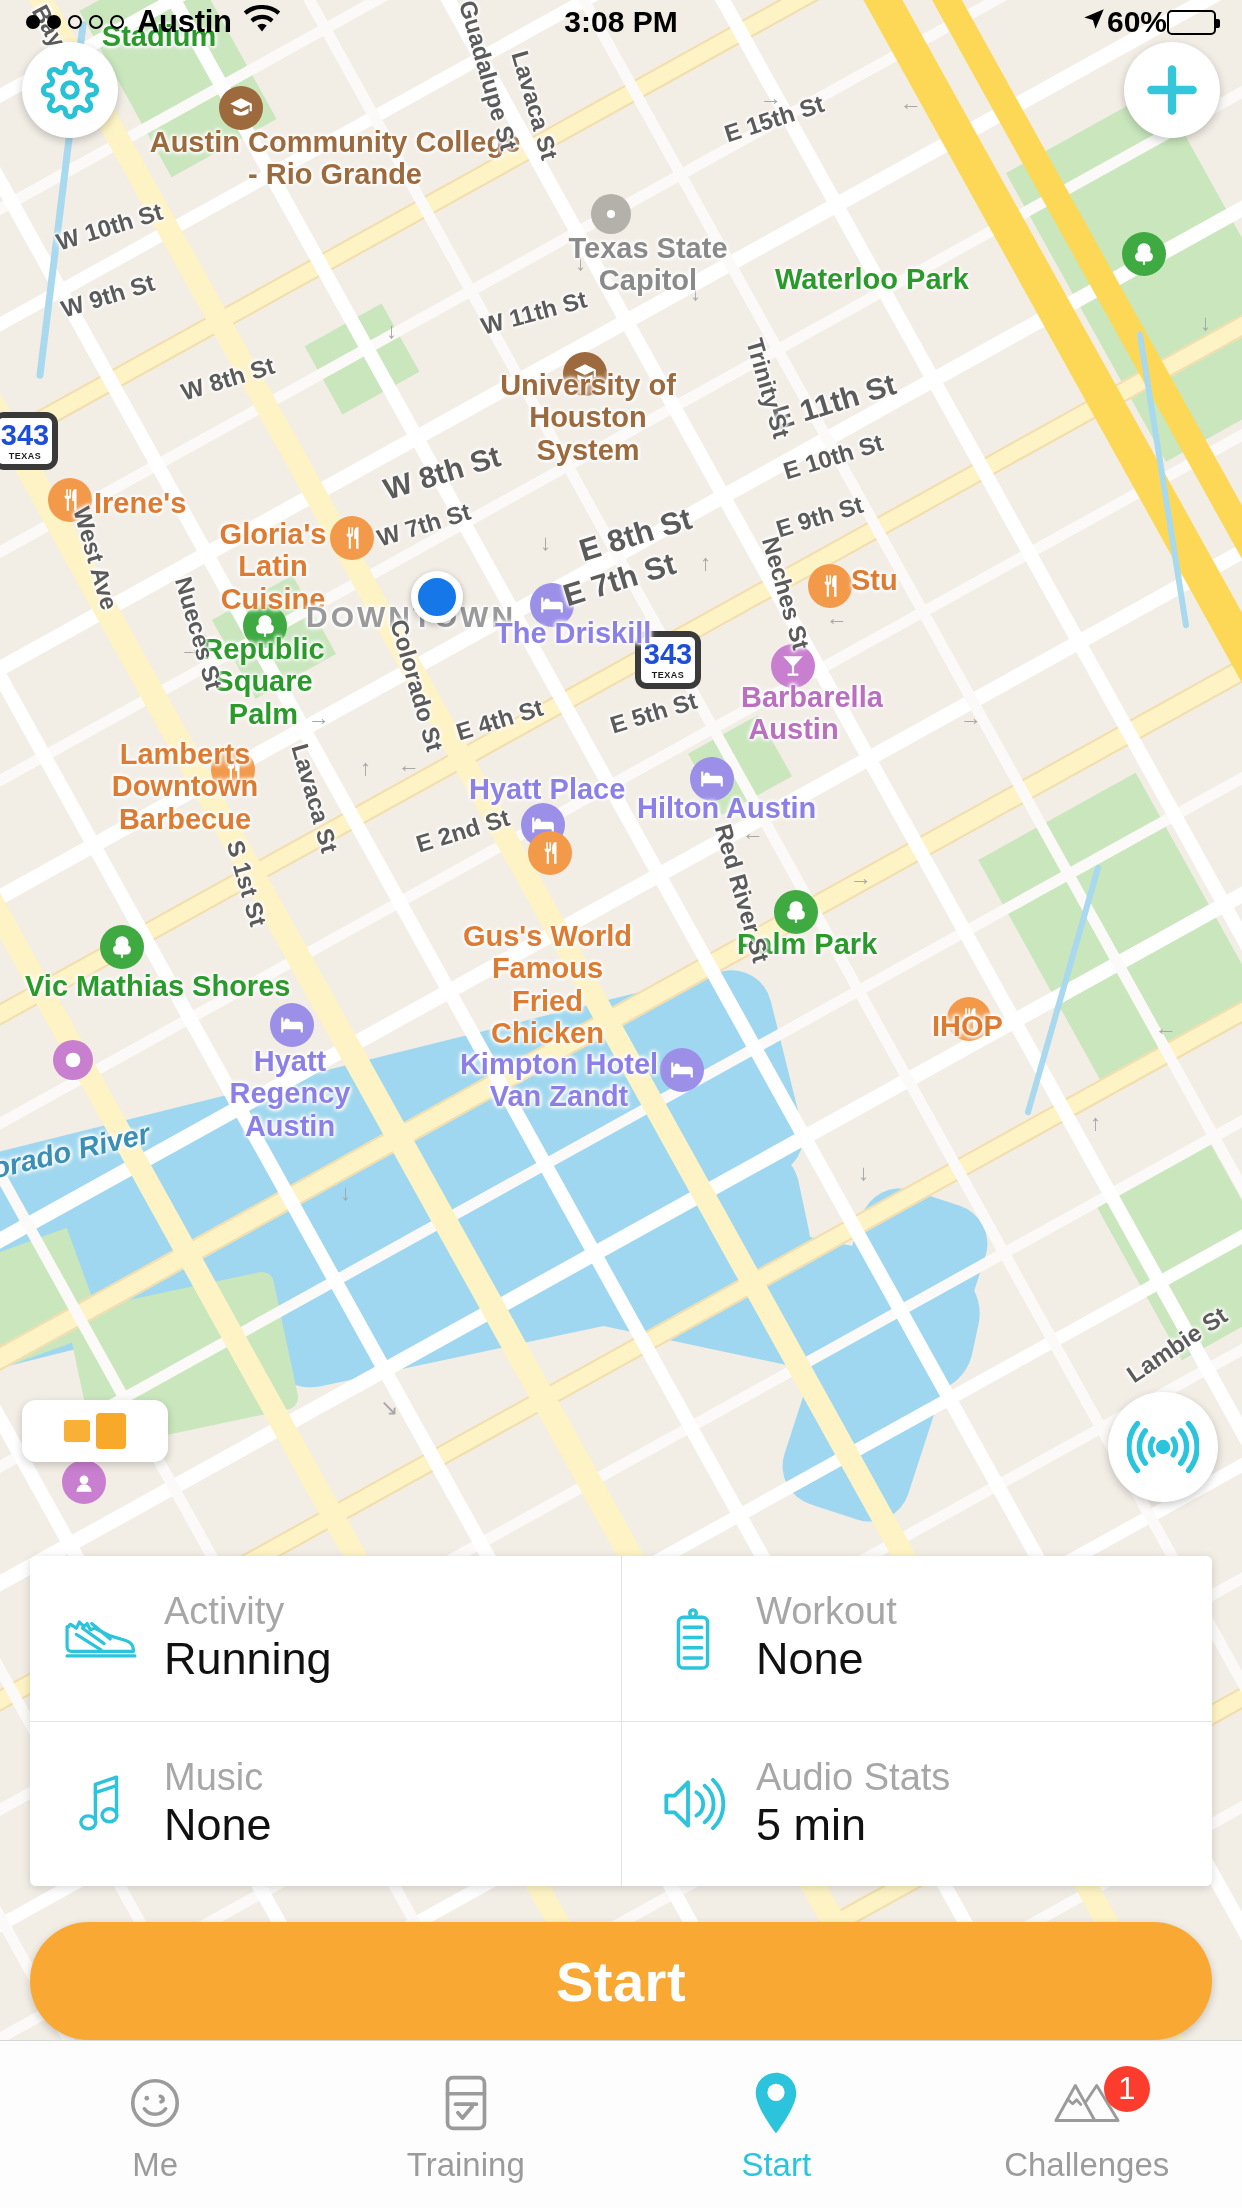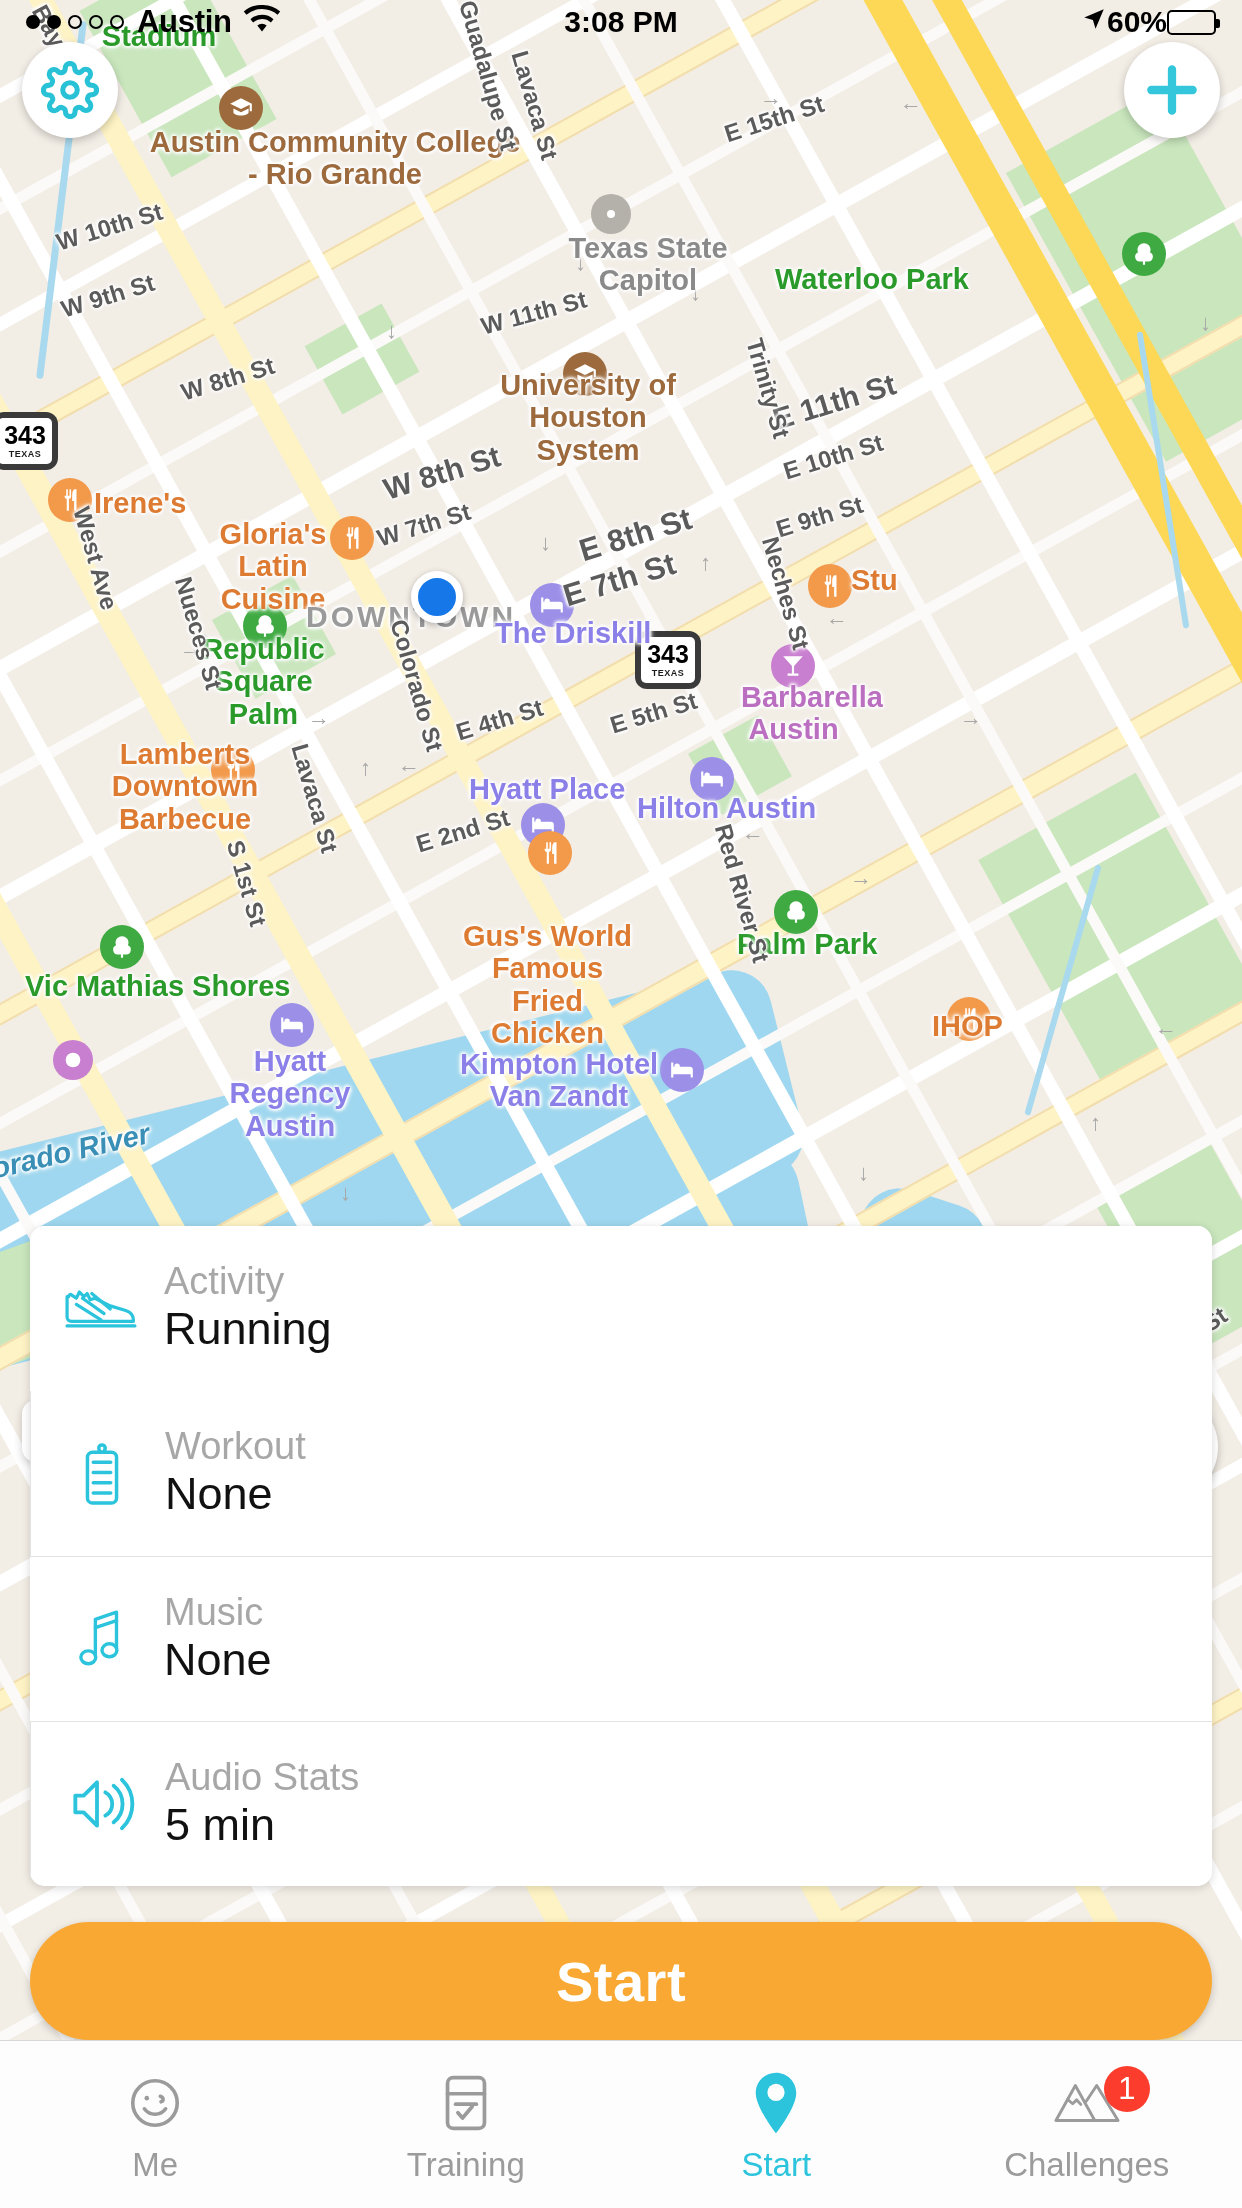--- a/index.html
+++ b/index.html
@@ -53,21 +53,21 @@
   .pin.park { background:#3faa42; }
   .pin.edu { background:#9c6a3c; }
   .pin.gov { background:#b4b0aa; }
   .pin svg { width:26px; height:26px; fill:#fff; }
 
   
   .shield { position:absolute; width:66px; height:58px; background:#3a3a3a; border-radius:12px;
             display:flex; align-items:center; justify-content:center; }
   .shield > div { width:54px; height:46px; background:#fff; border-radius:5px;
                   display:flex; flex-direction:column; align-items:center; justify-content:center; }
-  .shield .num { font-size:25px; font-weight:800; color:#000000; line-height:1; }
+  .shield .num { font-size:29px; font-weight:800; color:#1d4ed8; line-height:1; }
   .shield .st { font-size:9px; font-weight:700; color:#1b1b1b; letter-spacing:0.5px; margin-top:1px; }
 
   
   #loc-dot { position:absolute; width:52px; height:52px; border-radius:50%;
              background:#1577e8; border:7px solid #fff; box-shadow:0 2px 6px rgba(0,0,0,.28); }
 
   
   .arw { position:absolute; color:#a8a8a8; font-size:22px; }
 
   
@@ -99,23 +99,23 @@
   
   #legend-btn { position:absolute; left:22px; top:1400px; width:146px; height:62px;
                 background:#fff; border-radius:14px; z-index:40;
                 display:flex; align-items:center; justify-content:center; gap:6px;
                 box-shadow:0 3px 9px rgba(0,0,0,.2); }
   #legend-btn .b1 { width:26px; height:22px; background:#f9b037; border-radius:3px; }
   #legend-btn .b2 { width:30px; height:36px; background:#f9a92a; border-radius:4px; }
 
   
   #panel { position:absolute; left:0; bottom:168px; width:1242px; z-index:50; }
-  #opt-card { margin:0 30px; background:#ffffff; border-radius:15px; overflow:hidden;
+  #opt-card { margin:0 30px; background:#ffffff; border-radius:6px; overflow:hidden;
               box-shadow:0 2px 10px rgba(0,0,0,.16);
-              display:grid; grid-template-columns:1fr; }
+              display:grid; grid-template-columns:1fr 1fr; }
   .opt { display:flex; align-items:center; gap:26px; padding:34px 20px 34px 34px; height:165px;
          background:#fff; }
   .opt.tr { border-left:1px solid #e3e3e3; }
   .opt.bl { border-top:1px solid #e3e3e3; }
   .opt.br { border-left:1px solid #e3e3e3; border-top:1px solid #e3e3e3; }
   .opt-ico { width:74px; flex:0 0 74px; display:flex; align-items:center; justify-content:center; }
   .opt-ico svg { display:block; }
   .opt-txt { display:flex; flex-direction:column; justify-content:center; gap:2px; min-width:0; }
   .opt-label { font-size:38px; color:#a7a7a7; font-weight:400; line-height:1.05; }
   .opt-value { font-size:45px; color:#111; font-weight:400; line-height:1.12; }

